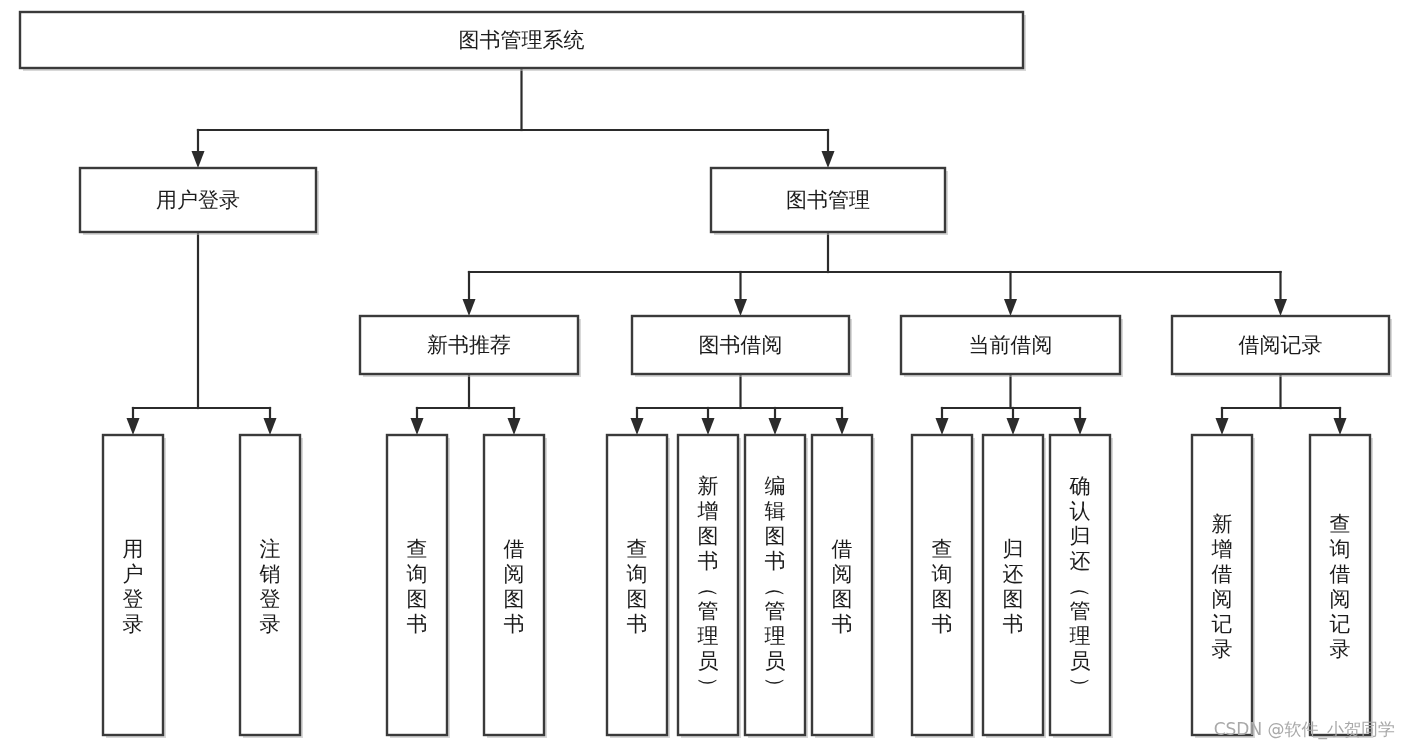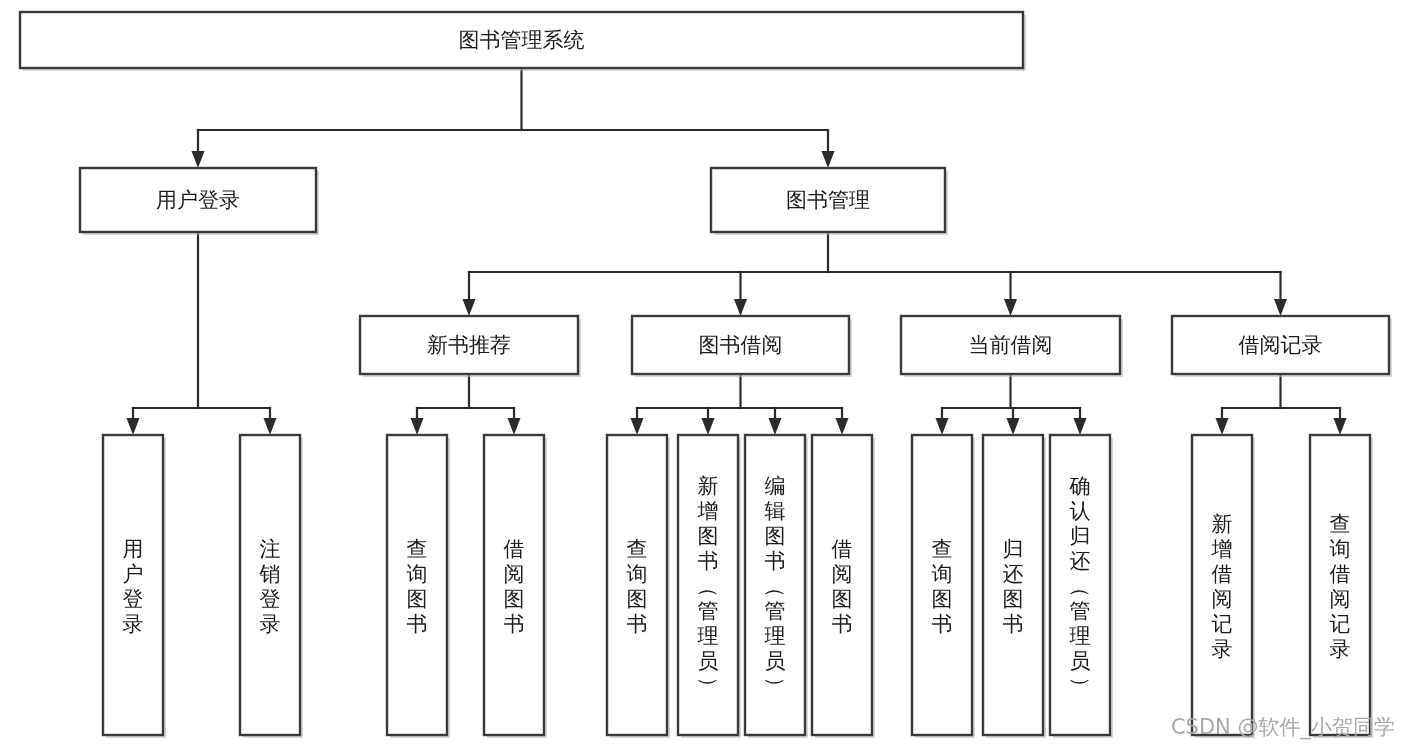--- a/index.html
+++ b/index.html
@@ -49,21 +49,21 @@
     font-size: 21px;
     fill: #1c1c1c;
     text-anchor: middle;
     dominant-baseline: middle;
   }
   .watermark {
     position: absolute;
     right: 10px;
     bottom: 6px;
     font-family: "DejaVu Sans", "Liberation Sans", sans-serif;
-    font-size: 21px;
+    font-size: 17px;
     color: #a9a9a9;
     white-space: nowrap;
     user-select: none;
   }
 </style>
 </head>
 <body>
 
 <div id="diagram-root">
   <svg class="tree-canvas" viewBox="0 0 1405 747" xmlns="http://www.w3.org/2000/svg">

